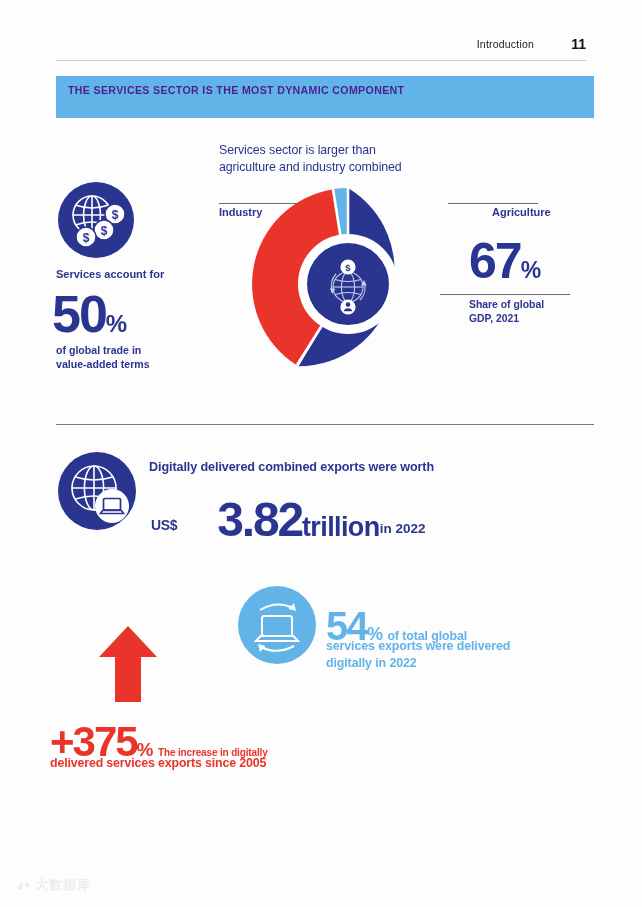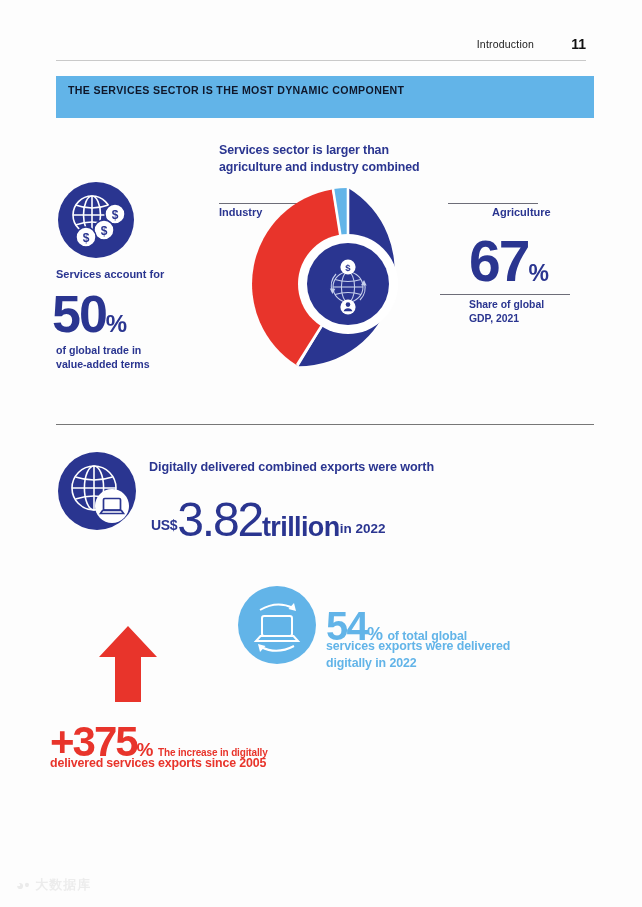--- a/index.html
+++ b/index.html
@@ -14,41 +14,41 @@
 
   
   .hdr{position:absolute;left:56px;top:36px;width:530px;height:26px;}
   .hdr-label{position:absolute;right:52px;top:2px;font-size:10.5px;color:#1a1a1a;letter-spacing:.2px;}
   .hdr-page{position:absolute;right:0px;top:0px;font-size:14px;font-weight:bold;color:#111;}
   .hdr-rule{position:absolute;left:0;right:0;top:24px;height:1px;background:#c9c9c9;}
 
   
   .banner{
     position:absolute;left:56px;top:76px;width:538px;height:42px;
-    background:#62b4e8;color:#0f172a;
+    background:#62b4e8;color:#4c1d95;
     box-sizing:border-box;padding:7px 0 0 12px;
   }
   .banner-line{font-size:10.6px;font-weight:bold;letter-spacing:.35px;line-height:14.5px;}
 
   
   .donut-title{position:absolute;left:219px;top:142px;width:270px;
-    font-size:12.4px;font-weight:bold;color:#2a3590;line-height:17px;letter-spacing:-.1px;}
+    font-size:12.4px;font-weight:normal;color:#2a3590;line-height:17px;letter-spacing:-.1px;}
 
   .chart-wrap{position:absolute;left:248px;top:184px;width:200px;height:200px;}
   .donut-svg{display:block;}
 
   .lead-left{position:absolute;left:219px;top:203px;width:120px;height:1px;background:#6d6d78;}
   .lead-right{position:absolute;left:448px;top:203px;width:90px;height:1px;background:#6d6d78;}
   .lead-right2{position:absolute;left:440px;top:294px;width:130px;height:1px;background:#6d6d78;}
 
   .lbl-industry{position:absolute;left:219px;top:206px;font-size:11px;font-weight:bold;color:#2a3590;}
   .lbl-agri{position:absolute;left:492px;top:206px;font-size:11px;font-weight:bold;color:#2a3590;}
 
   .stat67{position:absolute;left:469px;top:236px;color:#2a3590;white-space:nowrap;}
-  .stat67 .num{font-size:57px;font-weight:bold;letter-spacing:-2px;line-height:50px;}
+  .stat67 .num{font-size:50px;font-weight:bold;letter-spacing:-2px;line-height:50px;}
   .stat67 .pct{font-size:23px;font-weight:bold;}
   .stat67-sub{position:absolute;left:469px;top:298px;width:120px;
     font-size:10.4px;font-weight:bold;color:#2a3590;line-height:13.5px;}
 
   
   .icon-globecoins{position:absolute;left:58px;top:182px;}
   .svc-acct{position:absolute;left:56px;top:268px;font-size:11px;font-weight:bold;color:#2a3590;}
   .stat50{position:absolute;left:52px;top:288px;color:#2a3590;white-space:nowrap;}
   .stat50 .num{font-size:52px;font-weight:bold;letter-spacing:-2px;line-height:52px;}
   .stat50 .pct{font-size:24px;font-weight:bold;}
@@ -56,21 +56,21 @@
     font-size:10.6px;font-weight:bold;color:#2a3590;line-height:13.5px;}
 
   
   .divider{position:absolute;left:56px;top:424px;width:538px;height:1px;background:#777;}
 
   
   .icon-globelaptop{position:absolute;left:58px;top:452px;}
   .dig-line{position:absolute;left:149px;top:460px;font-size:12.6px;font-weight:bold;color:#2a3590;letter-spacing:-.1px;}
   .trill{position:absolute;left:151px;top:492px;color:#2a3590;white-space:nowrap;}
   .trill .us{font-size:14px;font-weight:bold;vertical-align:6px;letter-spacing:-.3px;}
-  .trill .big{font-size:48px;font-weight:normal;letter-spacing:-2.2px;}
+  .trill .big{font-size:48px;font-weight:bold;letter-spacing:-2.2px;margin-left:40px;}
   .trill .word{font-size:27px;font-weight:bold;letter-spacing:-.6px;}
   .trill .small{font-size:13.5px;font-weight:bold;vertical-align:3px;}
 
   
   .icon-laptopcircle{position:absolute;left:238px;top:586px;}
   .stat54{position:absolute;left:326px;top:604px;width:232px;color:#62b4e8;}
   .stat54 .num{font-size:40px;font-weight:bold;letter-spacing:-1.8px;margin-top:20px;}
   .stat54 .pct{font-size:18px;font-weight:bold;}
   .stat54 .rest{font-size:12.4px;font-weight:bold;letter-spacing:-.1px;}
   .stat54-body{position:absolute;left:326px;top:638px;width:232px;

